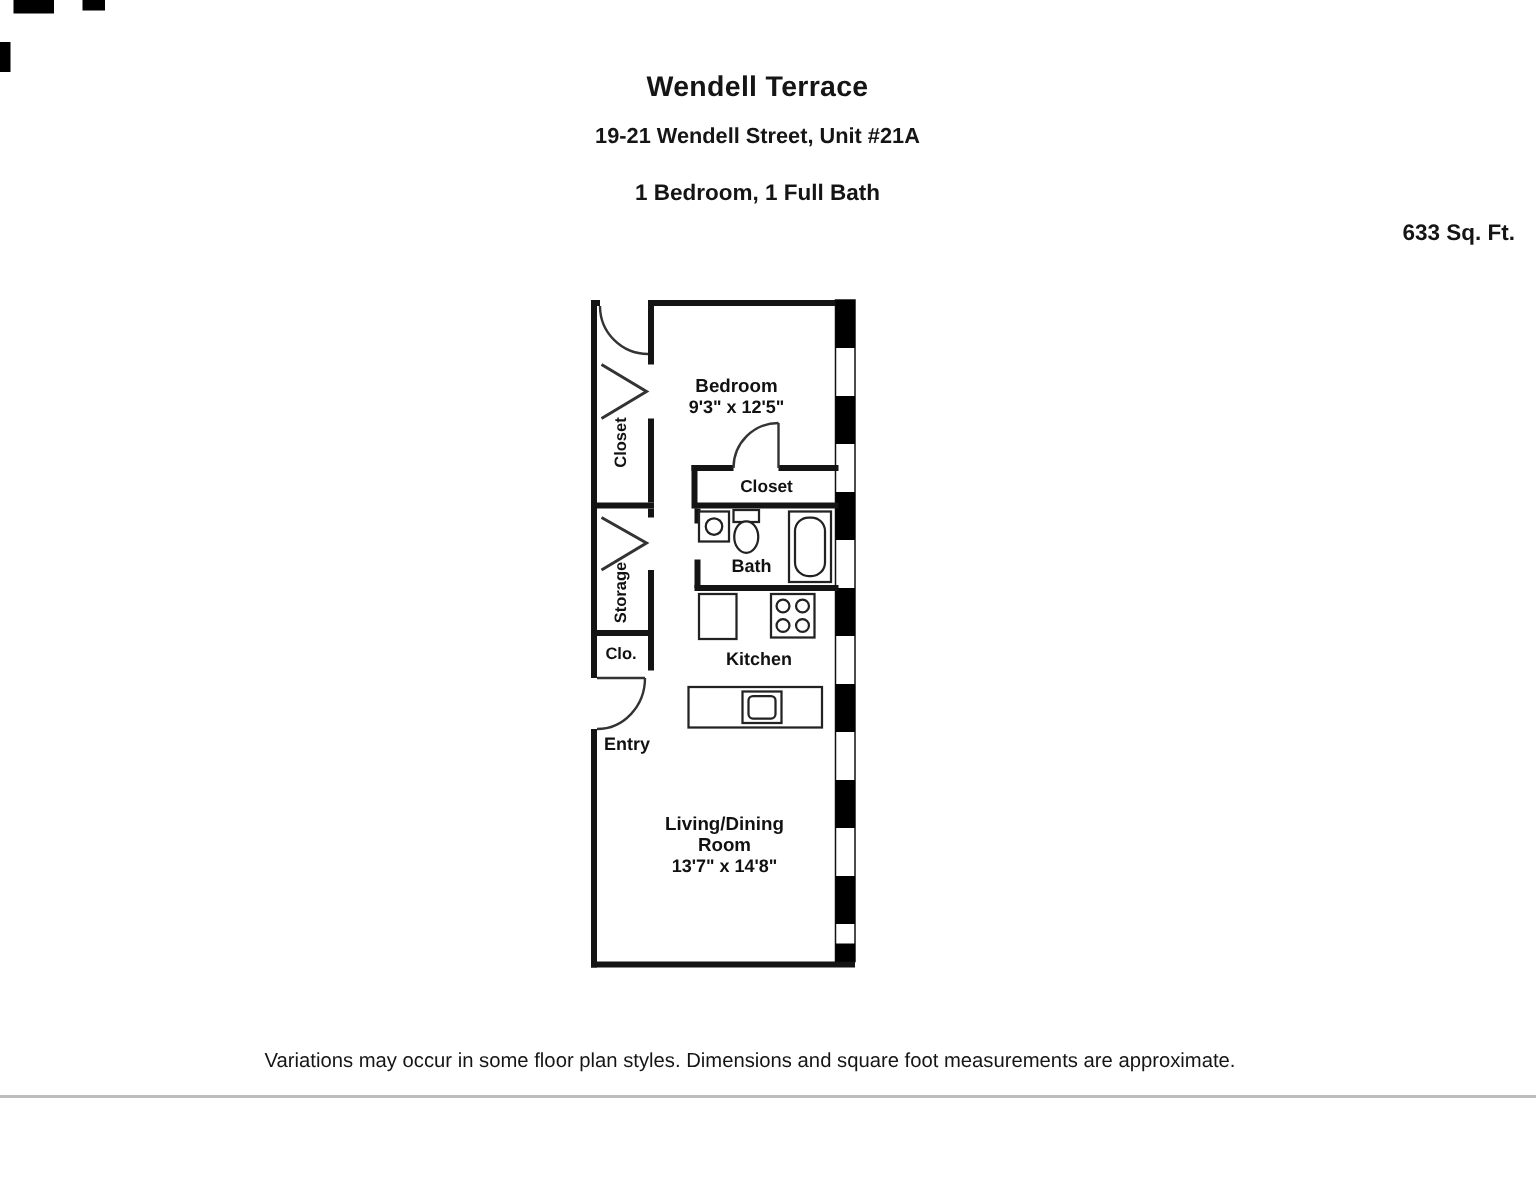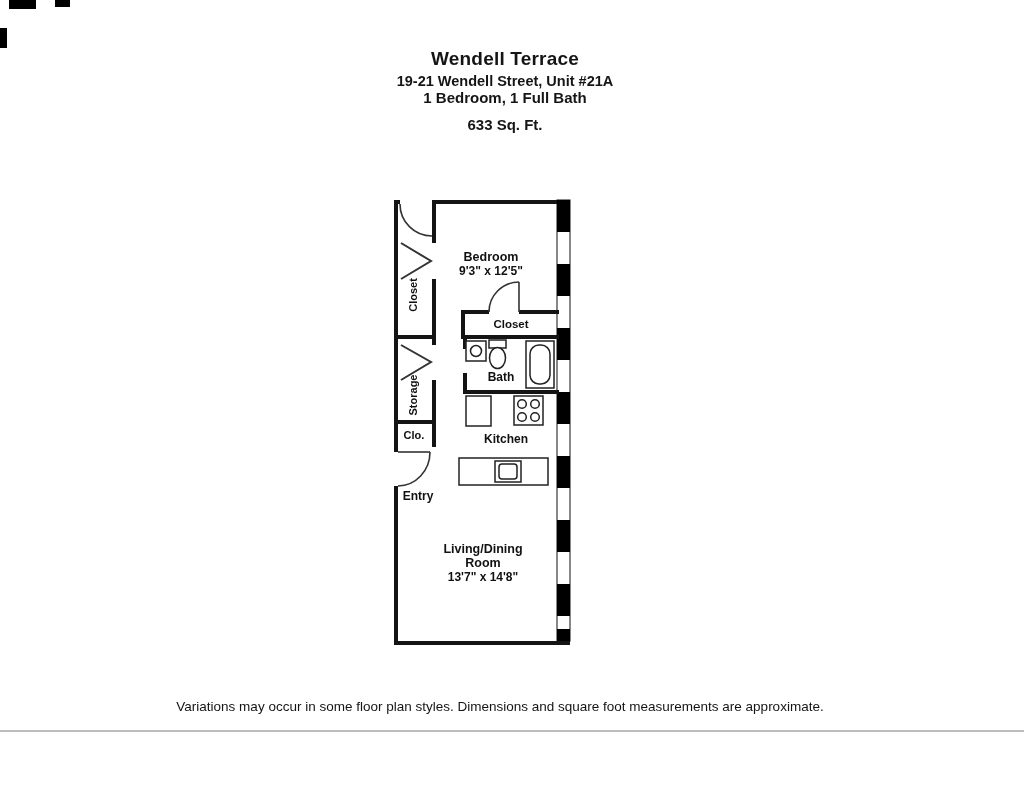--- a/index.html
+++ b/index.html
@@ -7,23 +7,23 @@
     position:relative; width:1024px; height:792px; background:#ffffff;
     font-family:"Liberation Sans", sans-serif; color:#151515; overflow:hidden;
   }
   .artifact { position:absolute; background:#000; }
   .art1 { left:9px;  top:0;   width:27px; height:9px; }
   .art2 { left:55px; top:0;   width:15px; height:7px; }
   .art3 { left:0;    top:28px; width:7px;  height:20px; }
 
   .header { position:absolute; top:48px; left:0; width:1010px; text-align:center; }
   .title   { font-size:19px;   font-weight:bold; letter-spacing:.2px; }
-  .address { font-size:14.5px; font-weight:bold; margin-top:3px; }
-  .config  { font-size:15px;   font-weight:bold; }
-  .area    { font-size:15px;   font-weight:bold; margin-top:10px; }
+  .address { font-size:14.5px; font-weight:bold; margin-top:13px; }
+  .config  { font-size:15px;   font-weight:bold; margin-top:21px; }
+  .area    { font-size:15px;   font-weight:bold; margin-top:10px;text-align:right; }
 
   .plan { position:absolute; left:381px; top:195px; width:210px; height:465px; }
 
   .plan svg text {
     font-family:"Liberation Sans", sans-serif; font-weight:bold; fill:#111;
   }
   .wall { fill:#141414; }
   .stripe-bg { fill:#ffffff; stroke:#111; stroke-width:1; }
   .stripe { fill:#000; }
   .fix { fill:#fff; stroke:#222; stroke-width:1.5; }

